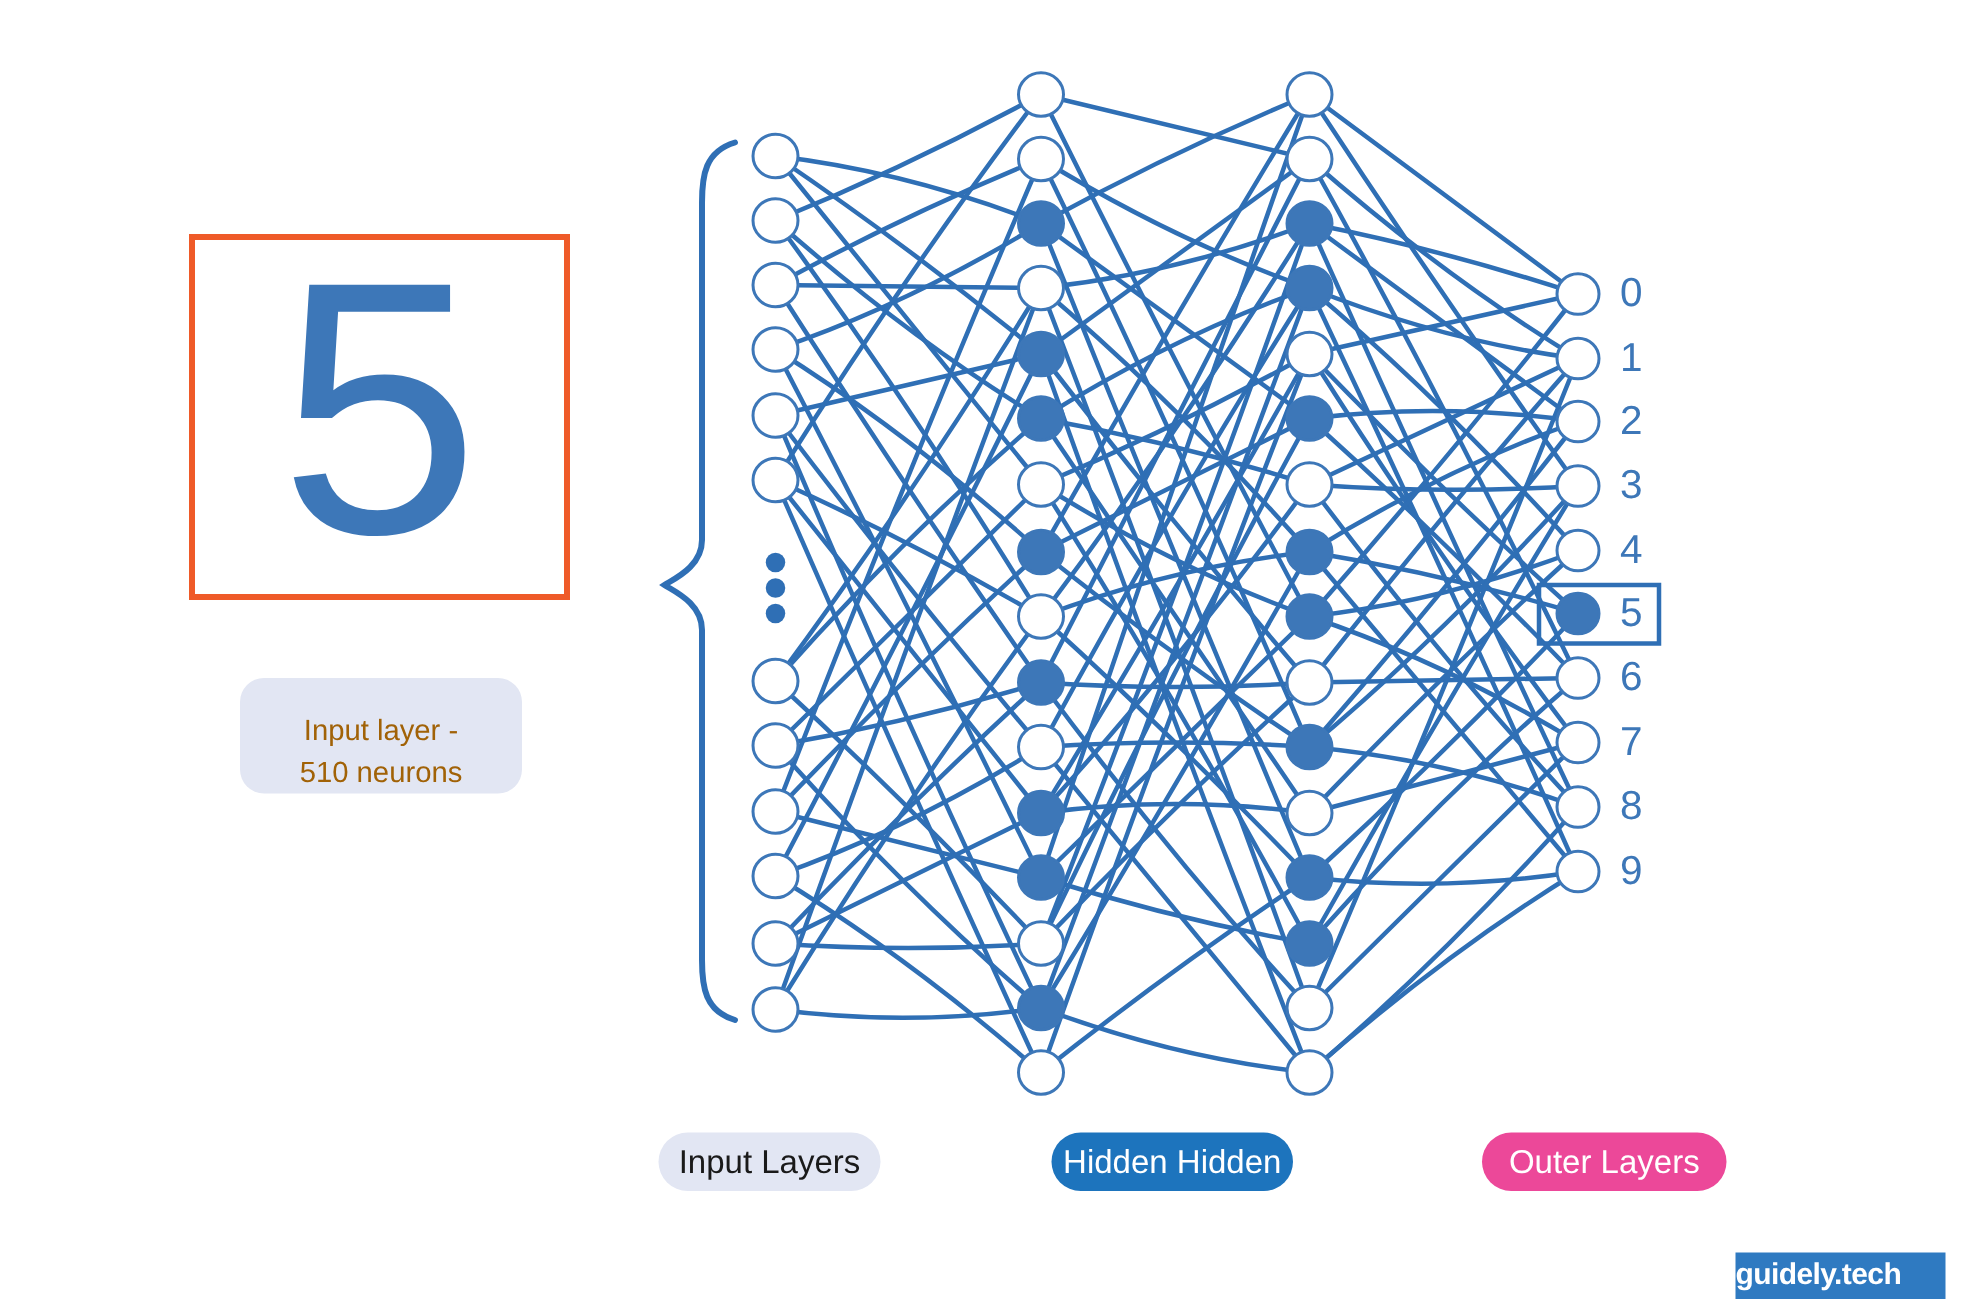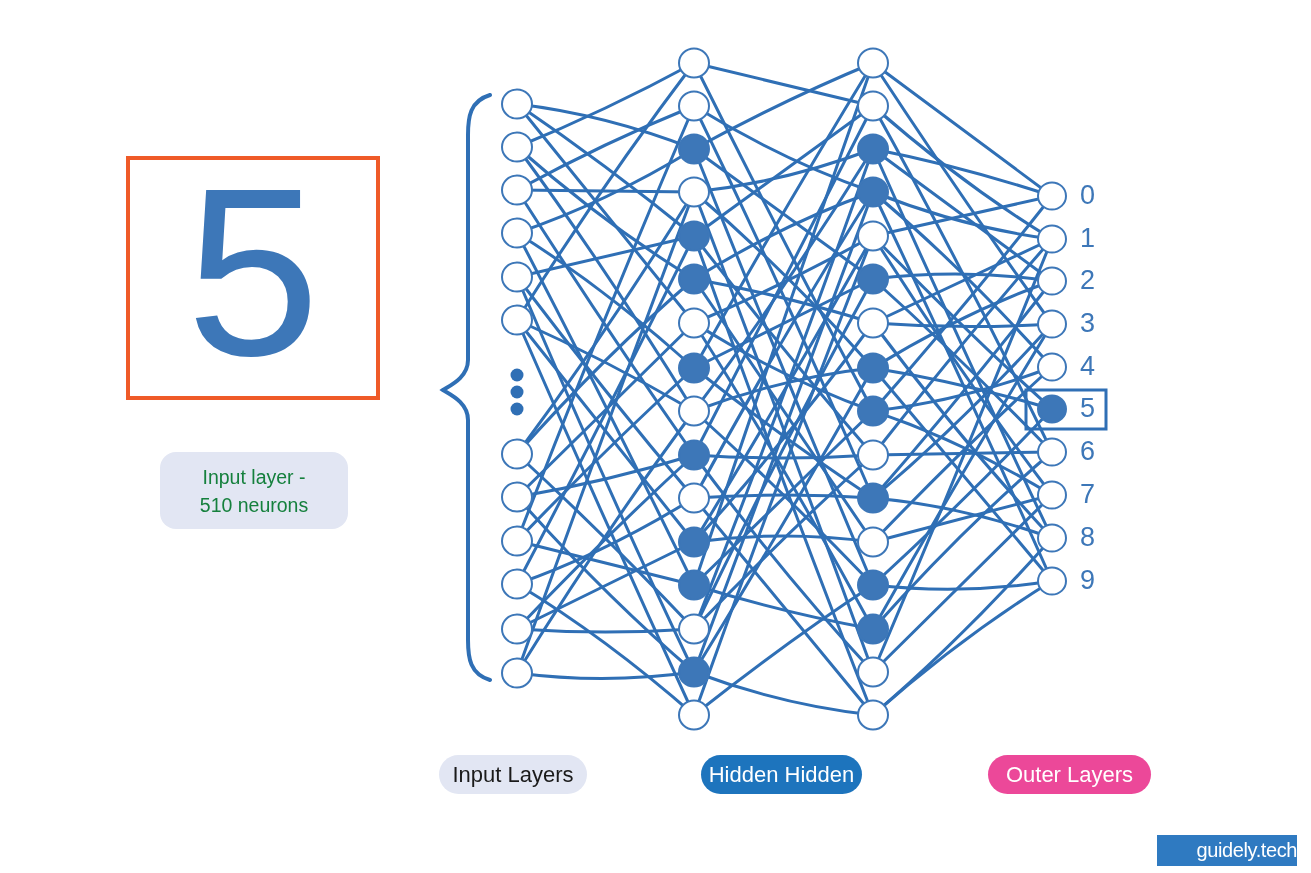--- a/index.html
+++ b/index.html
@@ -41,25 +41,25 @@
 
   
   #input-caption {
     position: absolute;
     left: 160px;
     top: 452px;
     width: 188px;
     height: 77px;
     border-radius: 16px;
     background: #e2e6f3;
-    color: #15803d;
+    color: #a16207;
     display: flex;
     flex-direction: column;
     align-items: center;
-    justify-content: center;
+    justify-content: flex-end;
     font-size: 19.5px;
     line-height: 28px;
     text-align: center;
   }
 
   
   #network-svg {
     position: absolute;
     left: 0;
     top: 0;
@@ -142,23 +142,23 @@
   #brand-logo {
     position: absolute;
     left: 1157px;
     top: 835px;
     width: 140px;
     height: 31px;
     background: #2f7ac1;
     color: #ffffff;
     display: flex;
     align-items: center;
-    justify-content: flex-end;
+    justify-content: flex-start;
     font-size: 20px;
-    font-weight: normal;
+    font-weight: bold;
     letter-spacing: -0.4px;
   }
 </style>
 </head>
 <body>
 
 <div id="digit-card">
   <span id="digit-glyph">5</span>
 </div>
 

